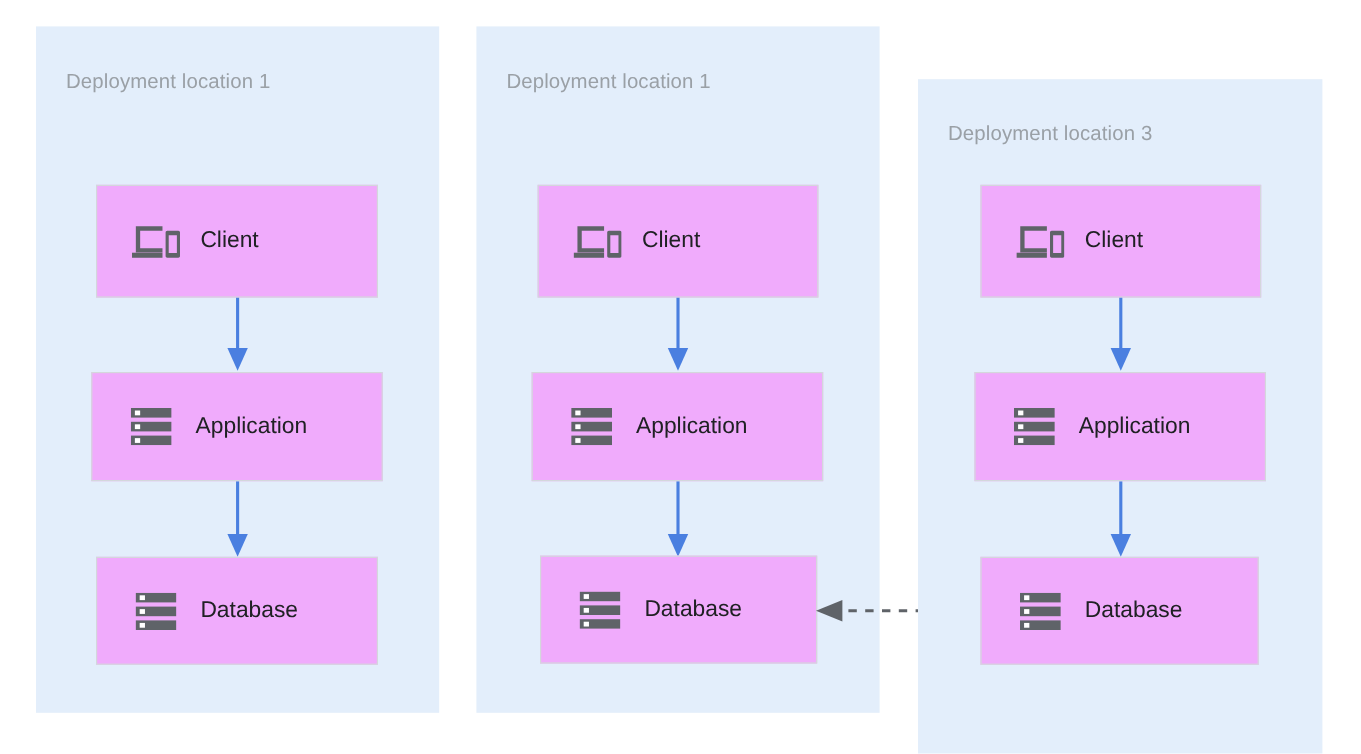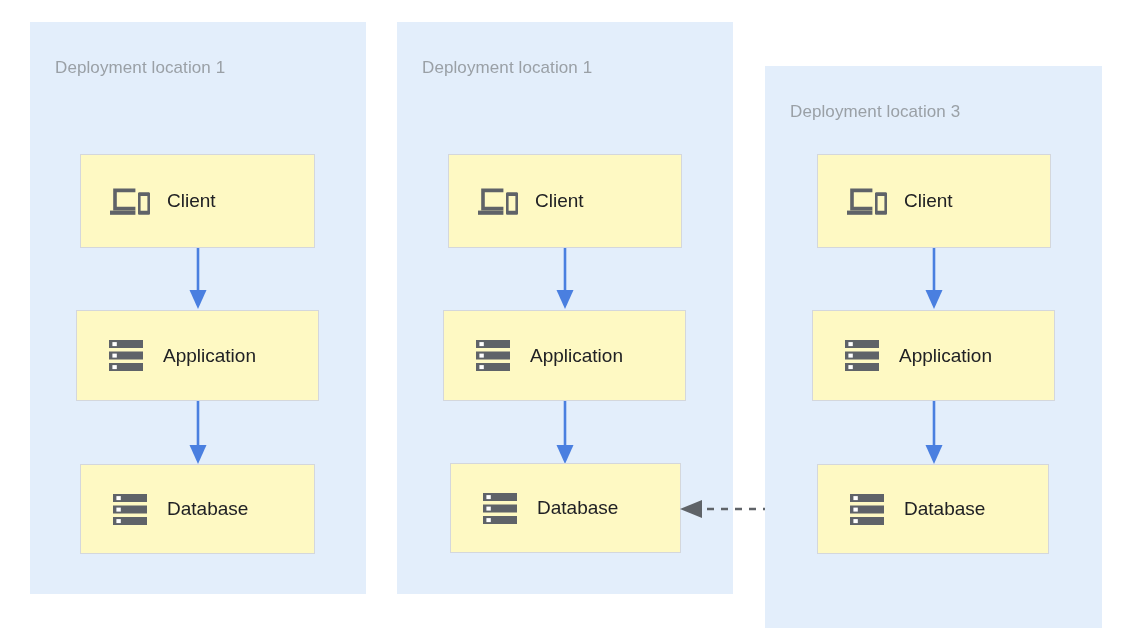--- a/index.html
+++ b/index.html
@@ -23,21 +23,21 @@
     left:25px;
     top:36px;
     font-size:17px;
     color:#9aa0a6;
     letter-spacing:0.1px;
     white-space:nowrap;
   }
 
   .node{
     position:absolute;
-    background:#fef9c3;
+    background:#f0abfc;
     border:1px solid #d4d7dc;
     box-sizing:border-box;
     display:flex;
     align-items:center;
   }
   .node .icon-wrap{
     width:62px;
     min-width:62px;
     display:flex;
     align-items:center;

